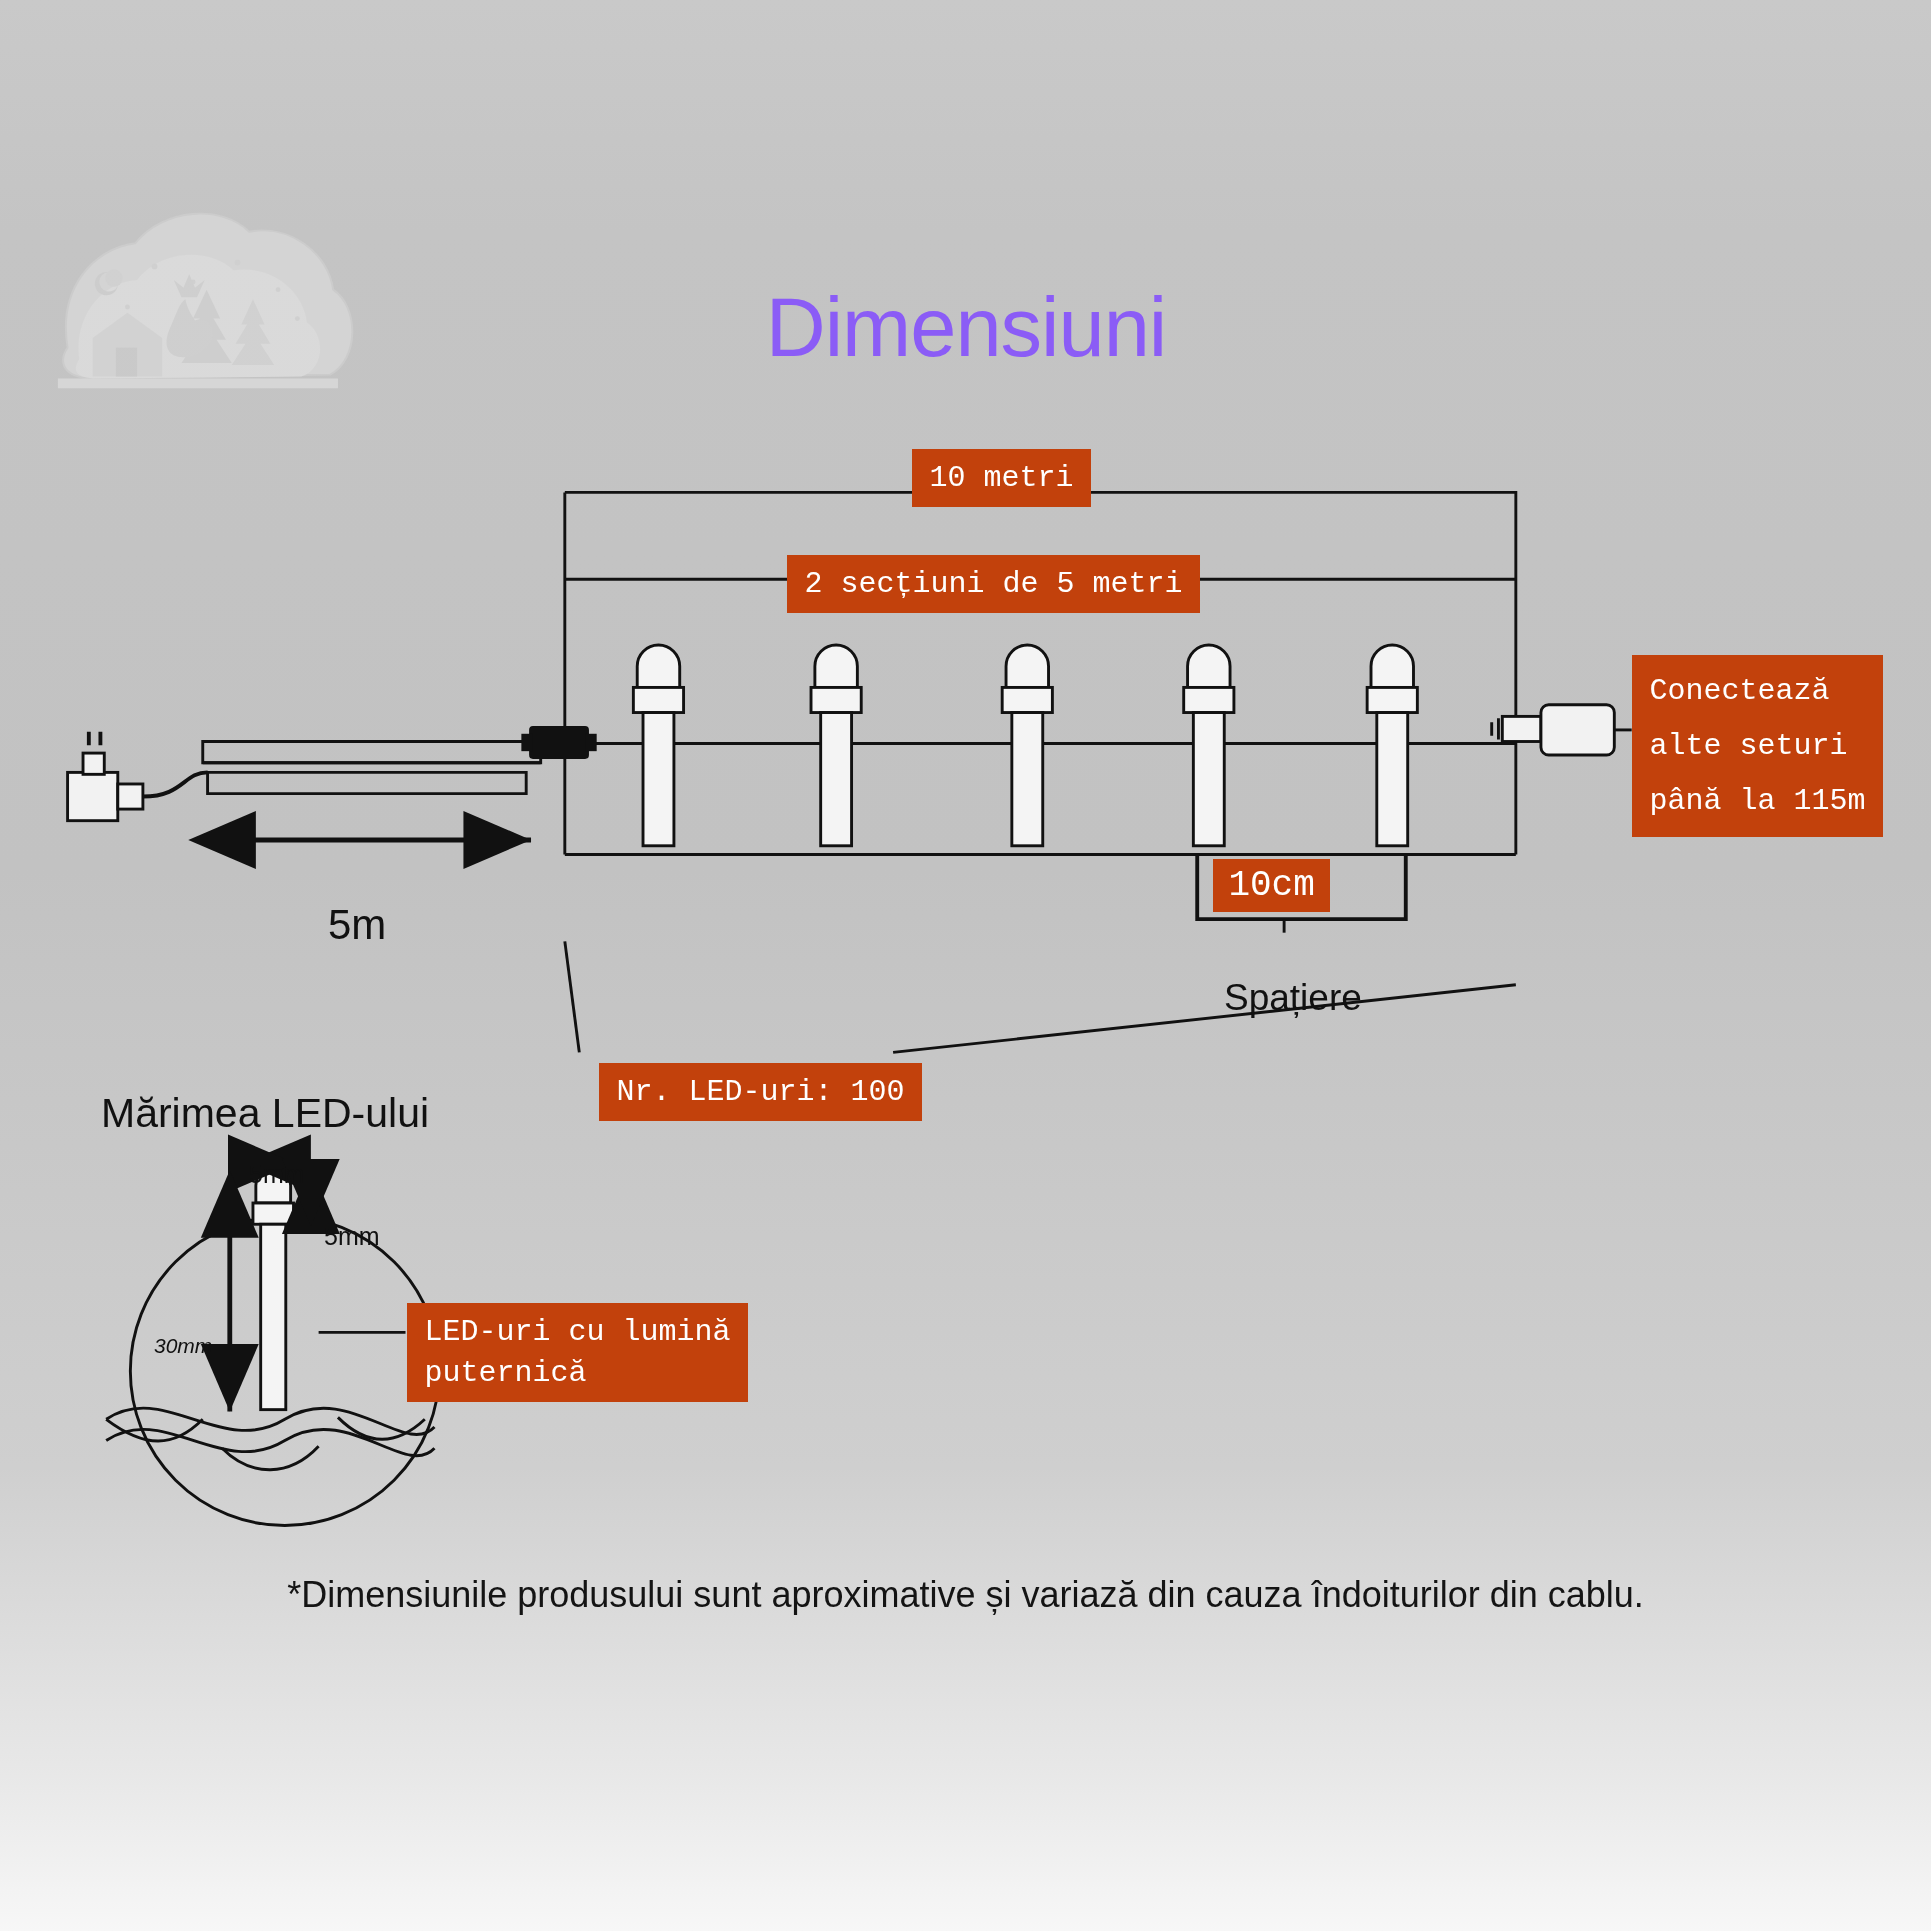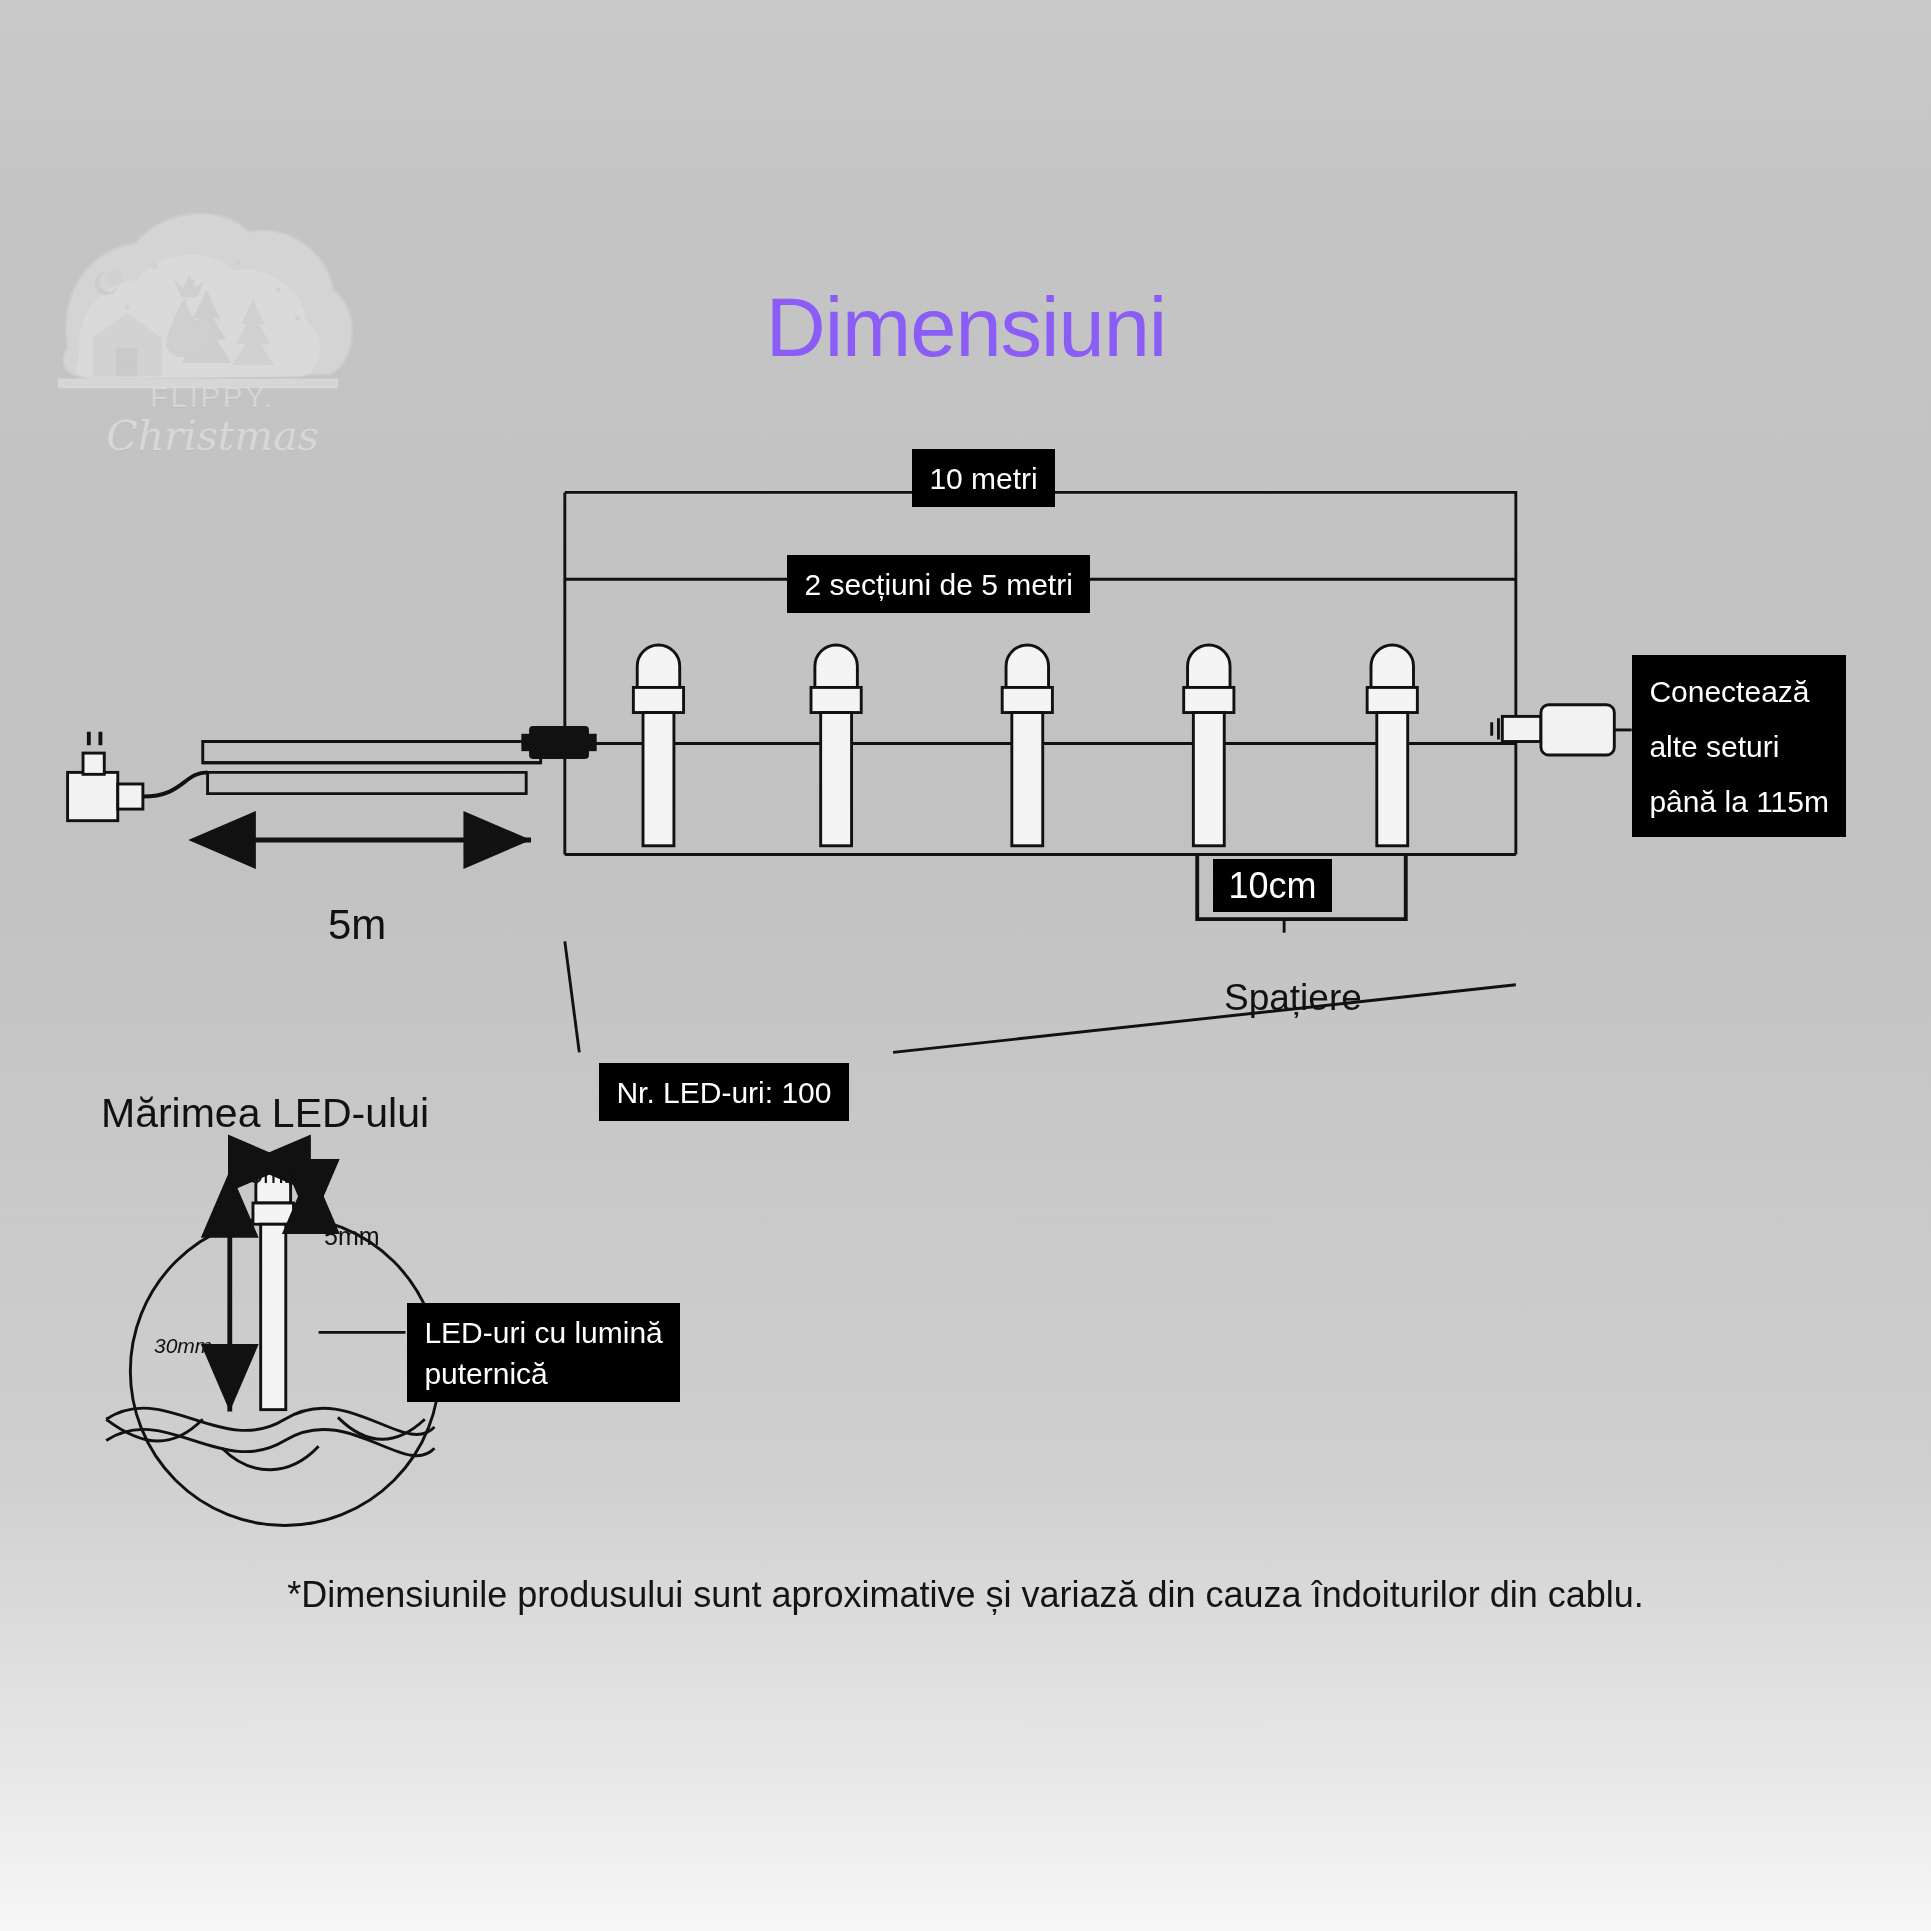--- a/index.html
+++ b/index.html
@@ -74,27 +74,28 @@
     width: 850px;
     text-align: center;
     font-size: 83px;
     color: #8b5cf6;
     font-weight: normal;
     letter-spacing: -1px;
   }
   
   .tag {
     position: absolute;
-    background: #000000;
+    background: #c2410c;
     color: #ffffff;
     font-size: 30px;
     line-height: 41px;
     padding: 8.7px 17.4px;
     white-space: pre;
     box-sizing: border-box;
+    font-family: Liberation Mono, monospace;
   }
   
   .plain {
     position: absolute;
     color: #111111;
     white-space: pre;
     margin-top: 42px;
   }
   
   #art {
@@ -265,24 +266,20 @@
       <line x1="262" y1="1205" x2="306" y2="1205" stroke="#111" stroke-width="5" marker-start="url(#arrHs)" marker-end="url(#arrH)"></line>
 
       <line x1="322" y1="1218" x2="322" y2="1270" stroke="#111" stroke-width="5" marker-start="url(#arrHs)" marker-end="url(#arrH)"></line>
 
       <line x1="238" y1="1222" x2="238" y2="1462" stroke="#111" stroke-width="5" marker-start="url(#arrHs)" marker-end="url(#arrH)"></line>
 
       <line x1="330" y1="1380" x2="420" y2="1380" stroke="#111" stroke-width="3"></line>
     </g>
   </svg>
 
-  <div id="logo">
-    <div class="logo-text">FLIPPY.</div>
-    <div class="logo-text2">Christmas</div>
-  </div>
 
   <div id="title">Dimensiuni</div>
 
   <div class="tag" style="left:912px; top:449px;">10 metri</div>
 
   <div class="tag" style="left:787px; top:555px;">2 secțiuni de 5 metri</div>
 
   <div class="tag" style="left:1632px; top:655px; line-height:55px;">Conectează
 alte seturi
 până la 115m</div>

